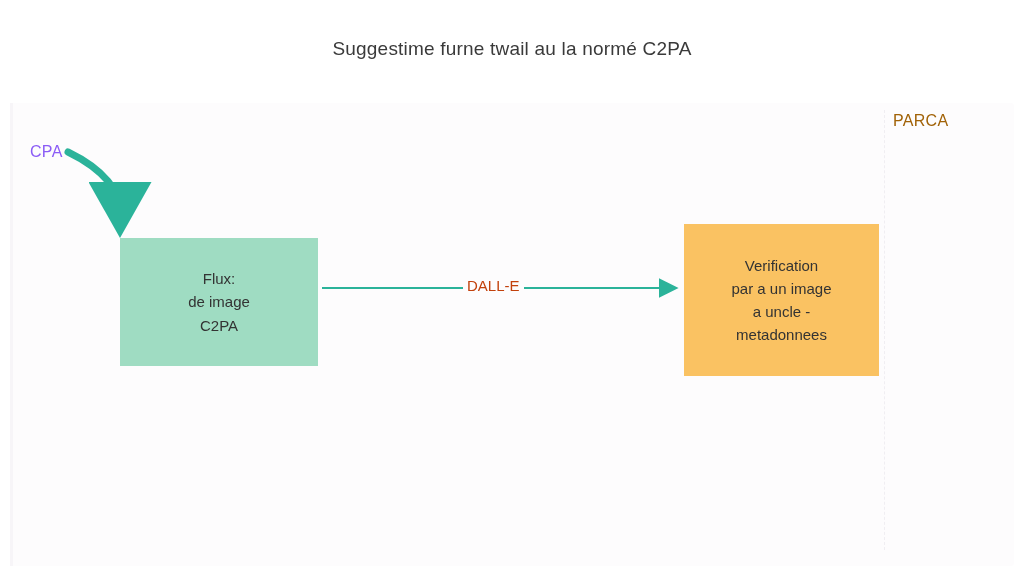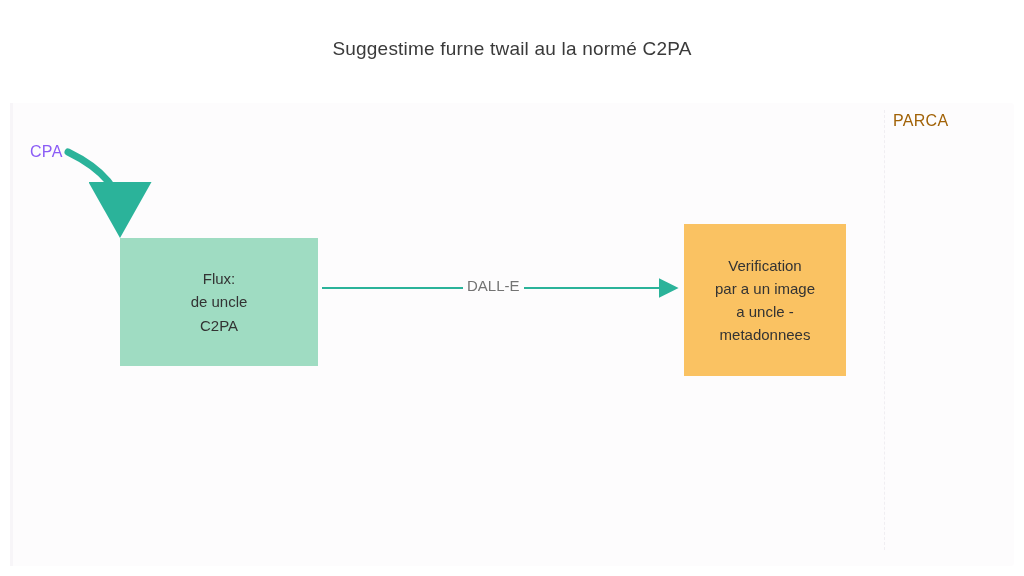--- a/index.html
+++ b/index.html
@@ -86,35 +86,35 @@
   .node-green {
     left: 120px;
     top: 238px;
     width: 198px;
     height: 128px;
     background: #9fdcc2;
   }
   .node-orange {
     left: 684px;
     top: 224px;
-    width: 162px;
+    width: 195px;
     height: 152px;
     background: #fac262;
     padding: 0 20px;
   }
   .node-line {
     display: block;
     white-space: nowrap;
   }
   .edge-label {
     position: absolute;
     left: 463px;
     top: 277px;
     font-size: 15px;
-    color: #737373;
+    color: #c2410c;
     background: #fdfcfd;
     padding: 0 4px;
   }
   svg.overlay {
     position: absolute;
     left: 0;
     top: 0;
     width: 1024px;
     height: 576px;
   }
@@ -143,21 +143,21 @@
       </marker>
     </defs>
 
     <path d="M68,152 C105,170 120,192 120,210" fill="none" stroke="#2bb39a" stroke-width="7" stroke-linecap="round" marker-end="url(#arrowGreenBig)"></path>
 
     <line x1="322" y1="288" x2="672" y2="288" stroke="#2bb39a" stroke-width="2.2" marker-end="url(#arrowGreen)"></line>
   </svg>
 
   <div class="node node-green">
     <span class="node-line">Flux:</span>
-    <span class="node-line">de uncle</span>
+    <span class="node-line">de image</span>
     <span class="node-line">C2PA</span>
   </div>
 
   <div class="node node-orange">
     <span class="node-line">Verification</span>
     <span class="node-line">par a un image</span>
     <span class="node-line">a uncle -</span>
     <span class="node-line">metadonnees</span>
   </div>
 

